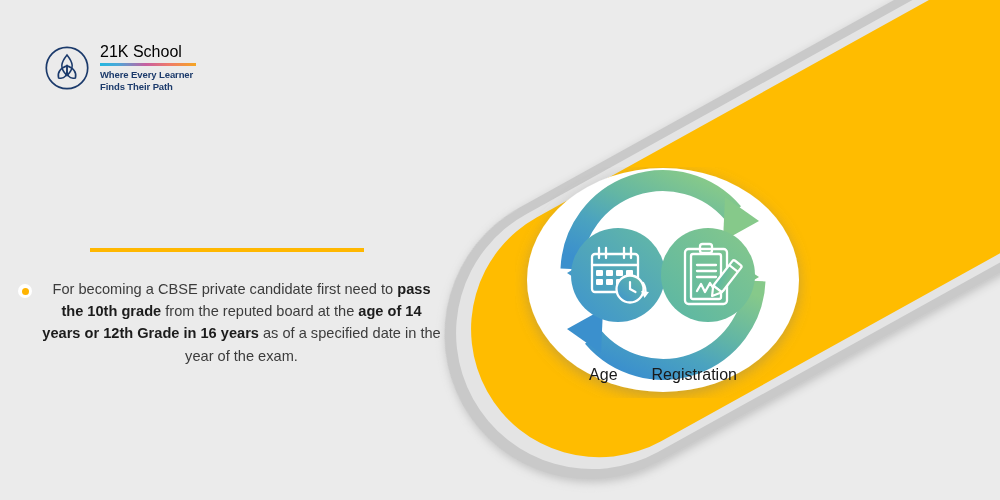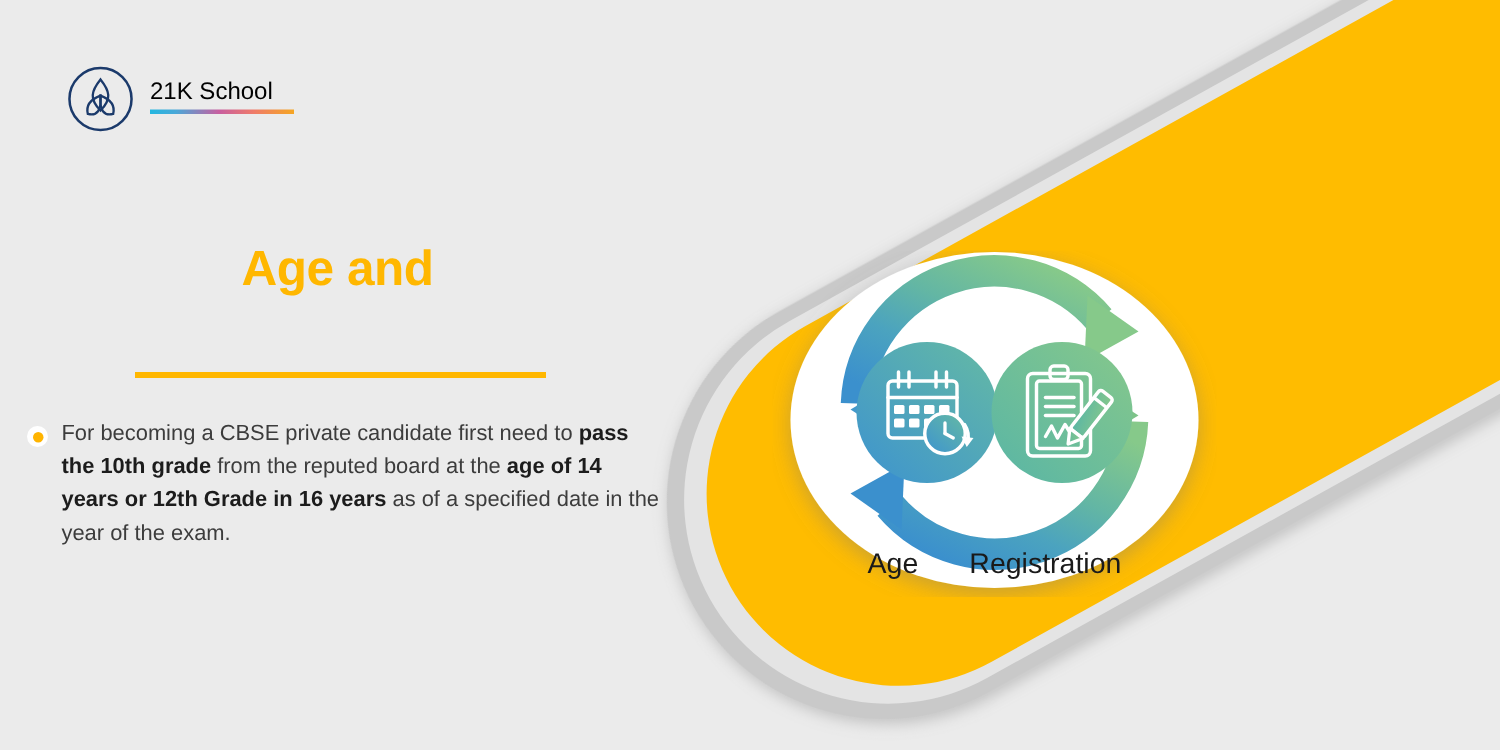--- a/index.html
+++ b/index.html
@@ -50,33 +50,33 @@
     display:flex; align-items:flex-start; gap:9px;
   }
   #bullet-dot {
     flex:0 0 14px; width:14px; height:14px; margin-top:6px;
     border-radius:50%; background:#ffffff;
     display:flex; align-items:center; justify-content:center;
   }
   #bullet-dot i { width:7px; height:7px; border-radius:50%; background:#ffb400; display:block; }
   #bullet-text {
     font-size:14.6px; line-height:1.52; color:#3c3c3c;
-    text-align:left;
+    text-align:center;
   }
   #bullet-text b { color:#1c1c1c; font-weight:bold; }
 
   
   #badge {
     position:absolute; left:515px; top:167px;
     width:296px; height:231px;
   }
   #badge-labels {
     position:absolute; left:515px; top:366px; width:296px;
     display:flex; justify-content:center; gap:34px;
-    font-size:19px; color:#1a1a1a;
+    font-size:16px; color:#1a1a1a;
   }
   #badge-labels span { white-space:nowrap; }
 </style>
 </head>
 <body>
 
 <div id="canvas">
 
   <svg class="band-layer" viewBox="0 0 1000 500" width="1000" height="500">
     <defs>
@@ -126,26 +126,29 @@
   <div id="logo">
     <svg id="logo-mark" viewBox="0 0 60 60">
       <circle cx="30" cy="30" r="27" fill="none" stroke="#1b3a6b" stroke-width="2.2"></circle>
       <path d="M30 13 C38 23 40 30 30 40 C20 30 22 23 30 13 Z" fill="none" stroke="#1b3a6b" stroke-width="2"></path>
       <path d="M30 27 C22 30 17 35 19 43 C27 45 31 40 30 27 Z" fill="none" stroke="#1b3a6b" stroke-width="2"></path>
       <path d="M30 27 C38 30 43 35 41 43 C33 45 29 40 30 27 Z" fill="none" stroke="#1b3a6b" stroke-width="2"></path>
     </svg>
     <div id="logo-text">
       <div>21K School</div>
       <div id="logo-rule"></div>
+      <div id="logo-tag">
+        <div>Where Every Learner</div>
+        <div>Finds Their Path</div>
+      </div>
     </div>
   </div>
   <style></style>
 
   <div id="headline">
-    <div>Age and</div>
   </div>
   <div id="headline-rule"></div>
 
   <div id="bullet-row">
     <span id="bullet-dot">
         <i></i>
       </span>
     <p id="bullet-text"><span>For becoming a CBSE private candidate first need to </span><b>pass the 10th grade</b><span> from the reputed board at the </span><b>age of 14 years or 12th Grade in 16 years</b><span> as of a specified date in the year of the exam.</span></p>
   </div>
 

